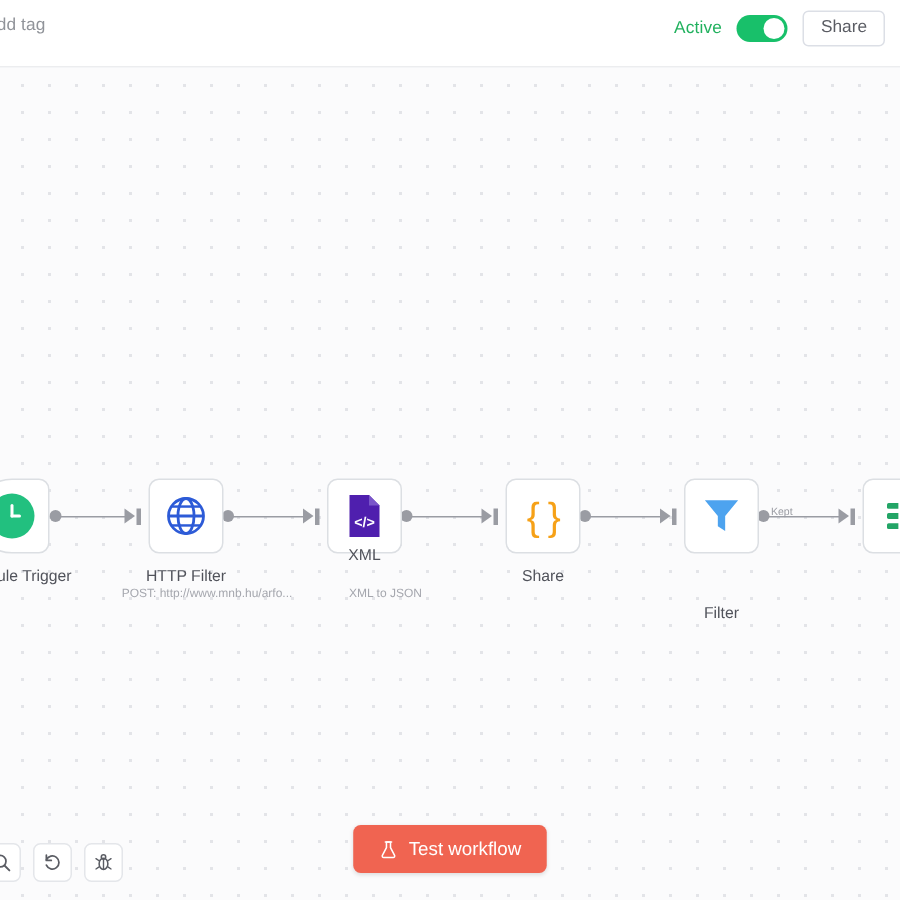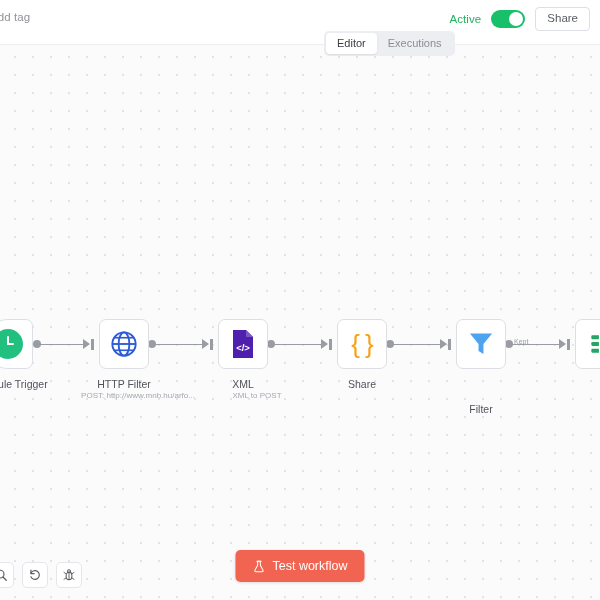--- a/index.html
+++ b/index.html
@@ -280,24 +280,20 @@
 
     <div class="header-right">
       <span class="active-label">Active</span>
       <div class="toggle">
         <div class="knob"></div>
       </div>
       <button class="share-btn">Share</button>
     </div>
   </div>
 
-  <div class="tabs">
-    <div class="tab active">Editor</div>
-    <div class="tab">Executions</div>
-  </div>
 
   <div class="canvas">
 
     <div class="conn-dot" style="left:33px; top:296px;"></div>
     <div class="conn-line" style="left:40px; top:299.5px; width:47px;"></div>
     <div class="conn-bar" style="left:91px; top:295px;"></div>
     <div class="conn-arrow" style="left:83px; top:295px;"></div>
 
     <div class="conn-dot" style="left:148px; top:296px;"></div>
     <div class="conn-line" style="left:155px; top:299.5px; width:50px;"></div>
@@ -337,22 +333,22 @@
     <div class="node-label" style="left:124px; top:334px;">HTTP Filter</div>
     <div class="node-sub" style="left:124px; top:347px;">POST: http://www.mnb.hu/arfo...</div>
 
     <div class="node" style="left:218px; top:275px;">
       <svg width="26" height="30" viewBox="0 0 26 30">
         <path d="M3 1 h13 l7 7 v21 h-20 z" fill="#4f1fae"></path>
         <path d="M16 1 v7 h7 z" fill="#7a56c9"></path>
         <text x="13" y="22" font-family="'Liberation Sans',sans-serif" font-size="9.5" fill="#ffffff" text-anchor="middle" font-weight="bold">&lt;/&gt;</text>
       </svg>
     </div>
-    <div class="node-label" style="left:243px; top:334px;">XML</div>
-    <div class="node-sub" style="left:243px; top:347px;">XML to POST</div>
+    <div class="node-label" style="left:243px; top:320px;">XML</div>
+    <div class="node-sub" style="left:243px; top:347px;">XML to JSON</div>
 
     <div class="node" style="left:337px; top:275px;">
       <span class="ico-code-braces">{&nbsp;}</span>
     </div>
     <div class="node-label" style="left:362px; top:334px;">Share</div>
 
     <div class="node" style="left:456px; top:275px;">
       <svg width="28" height="28" viewBox="0 0 24 24">
         <path d="M2.5 3 h19 l-7.4 9 v8.5 l-4.2 -2.6 v-5.9 z" fill="#4da3ef"></path>
       </svg>

